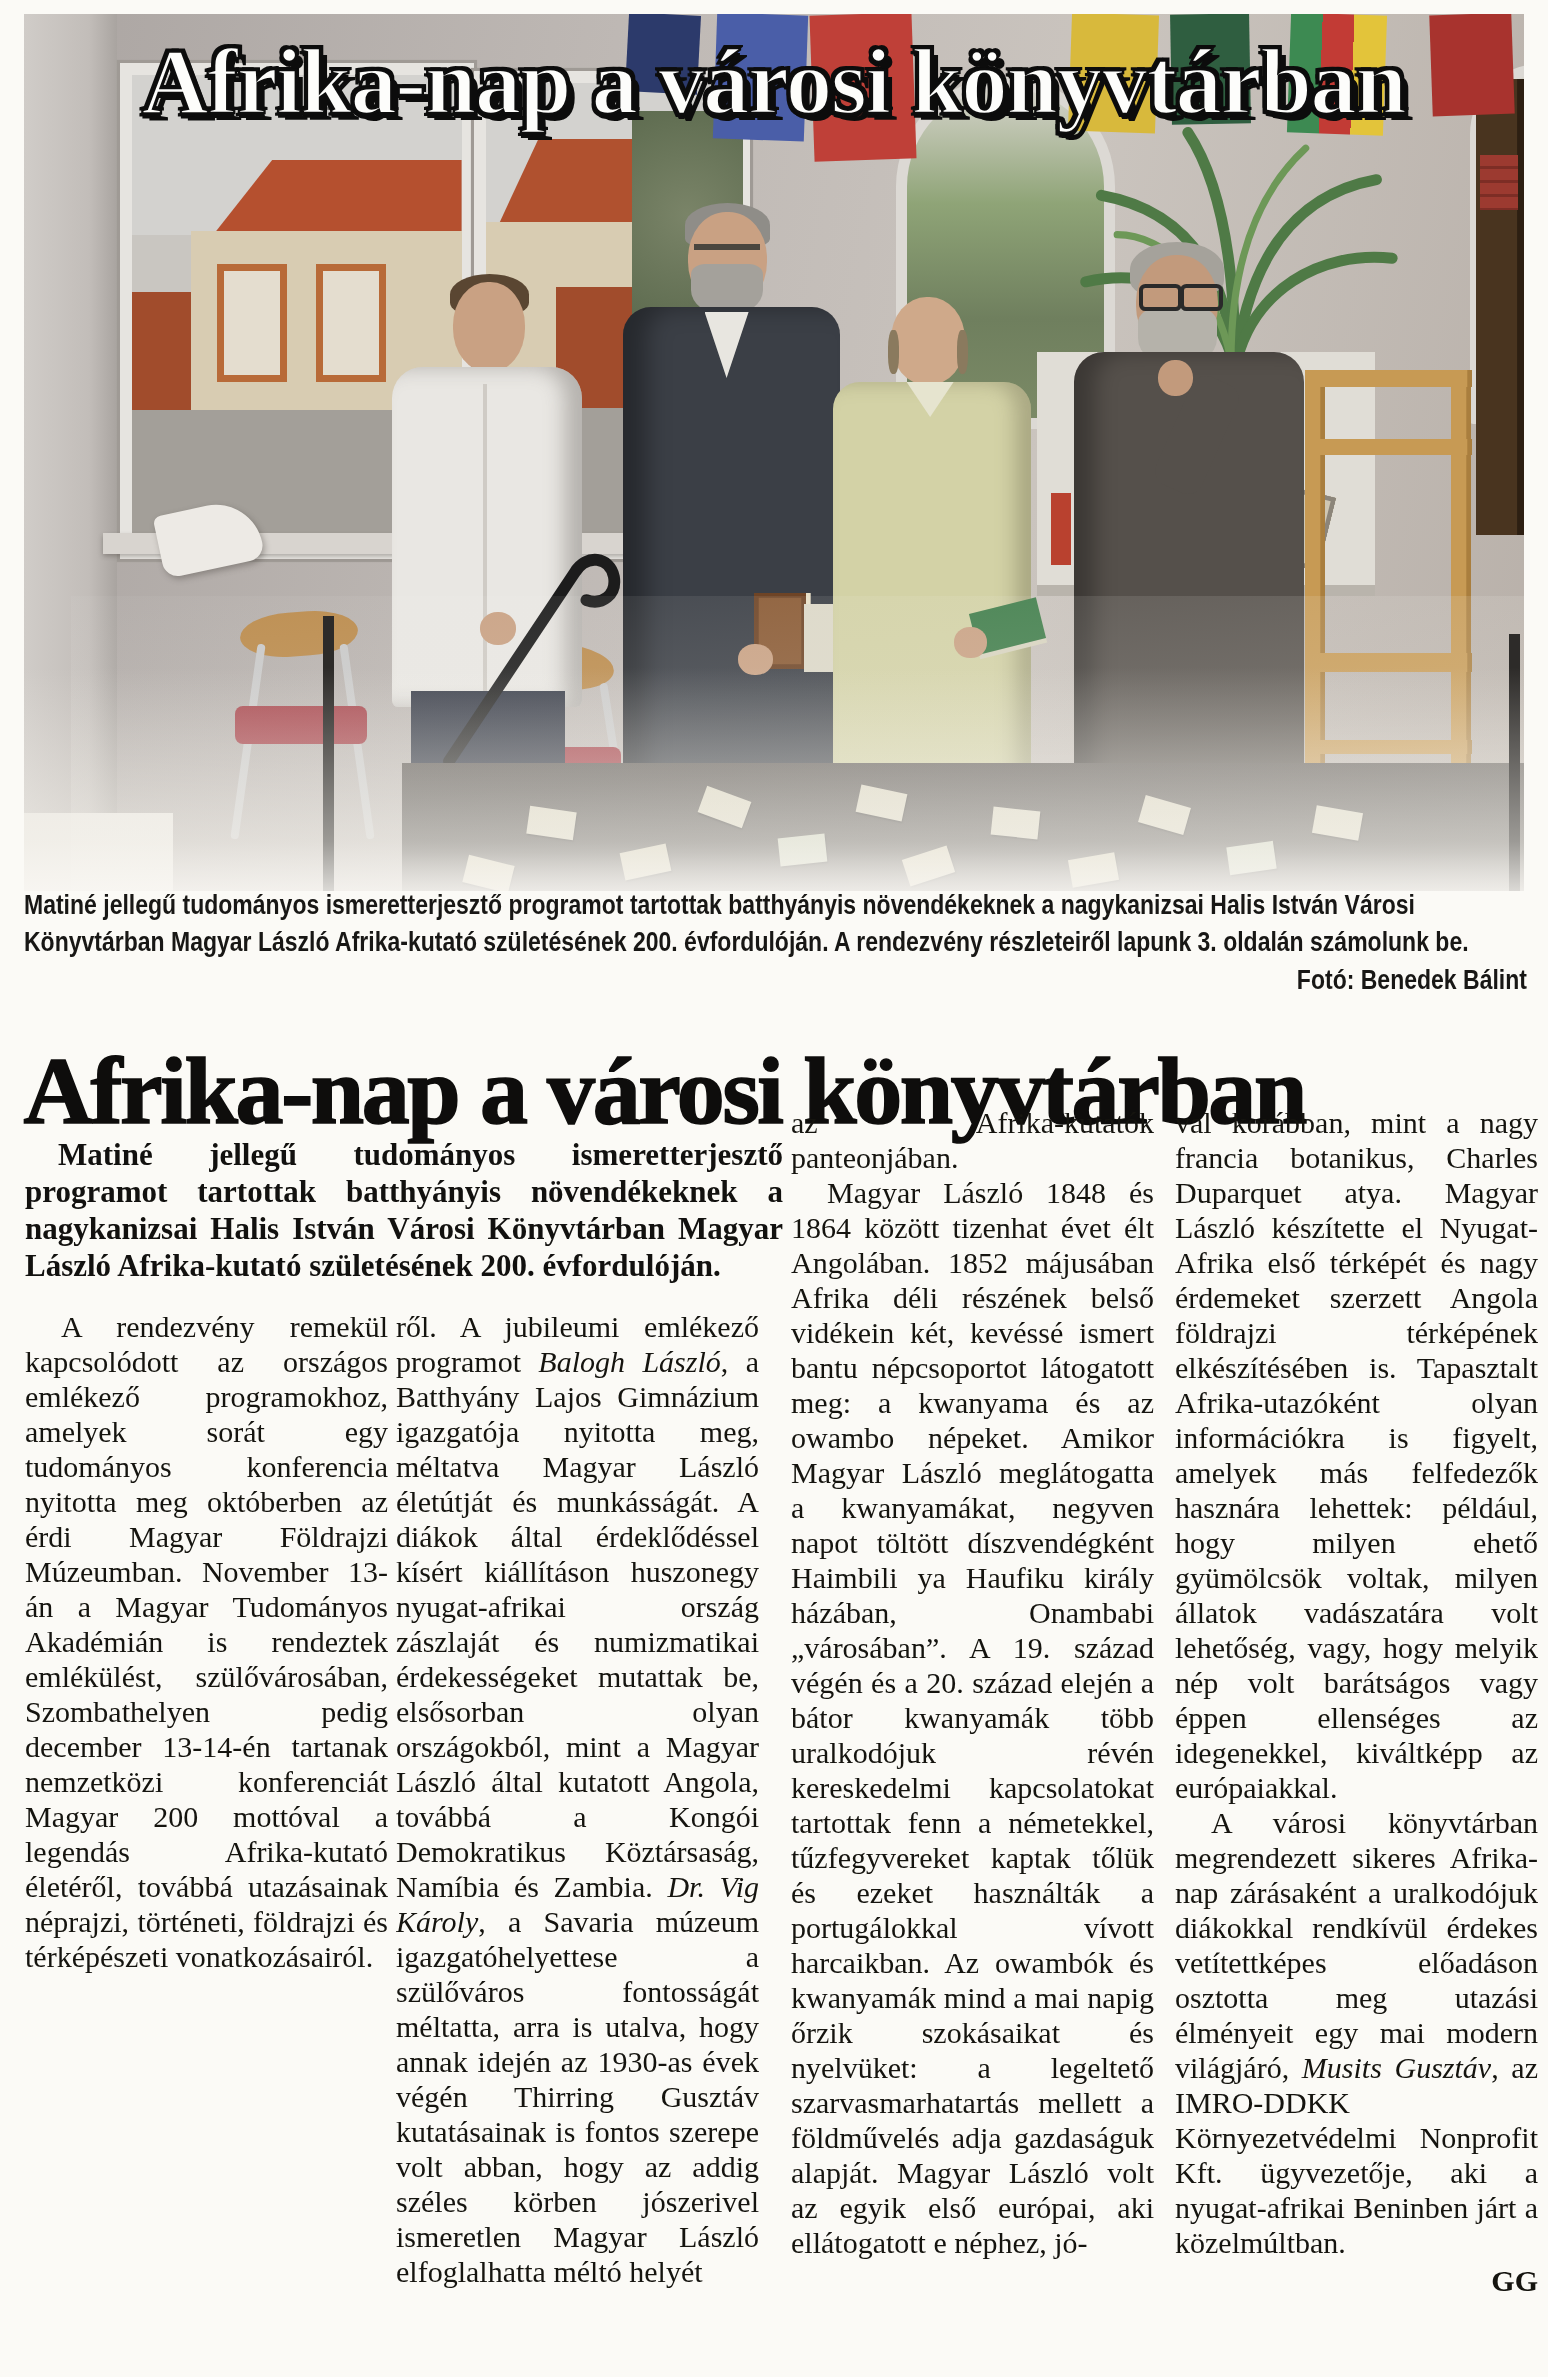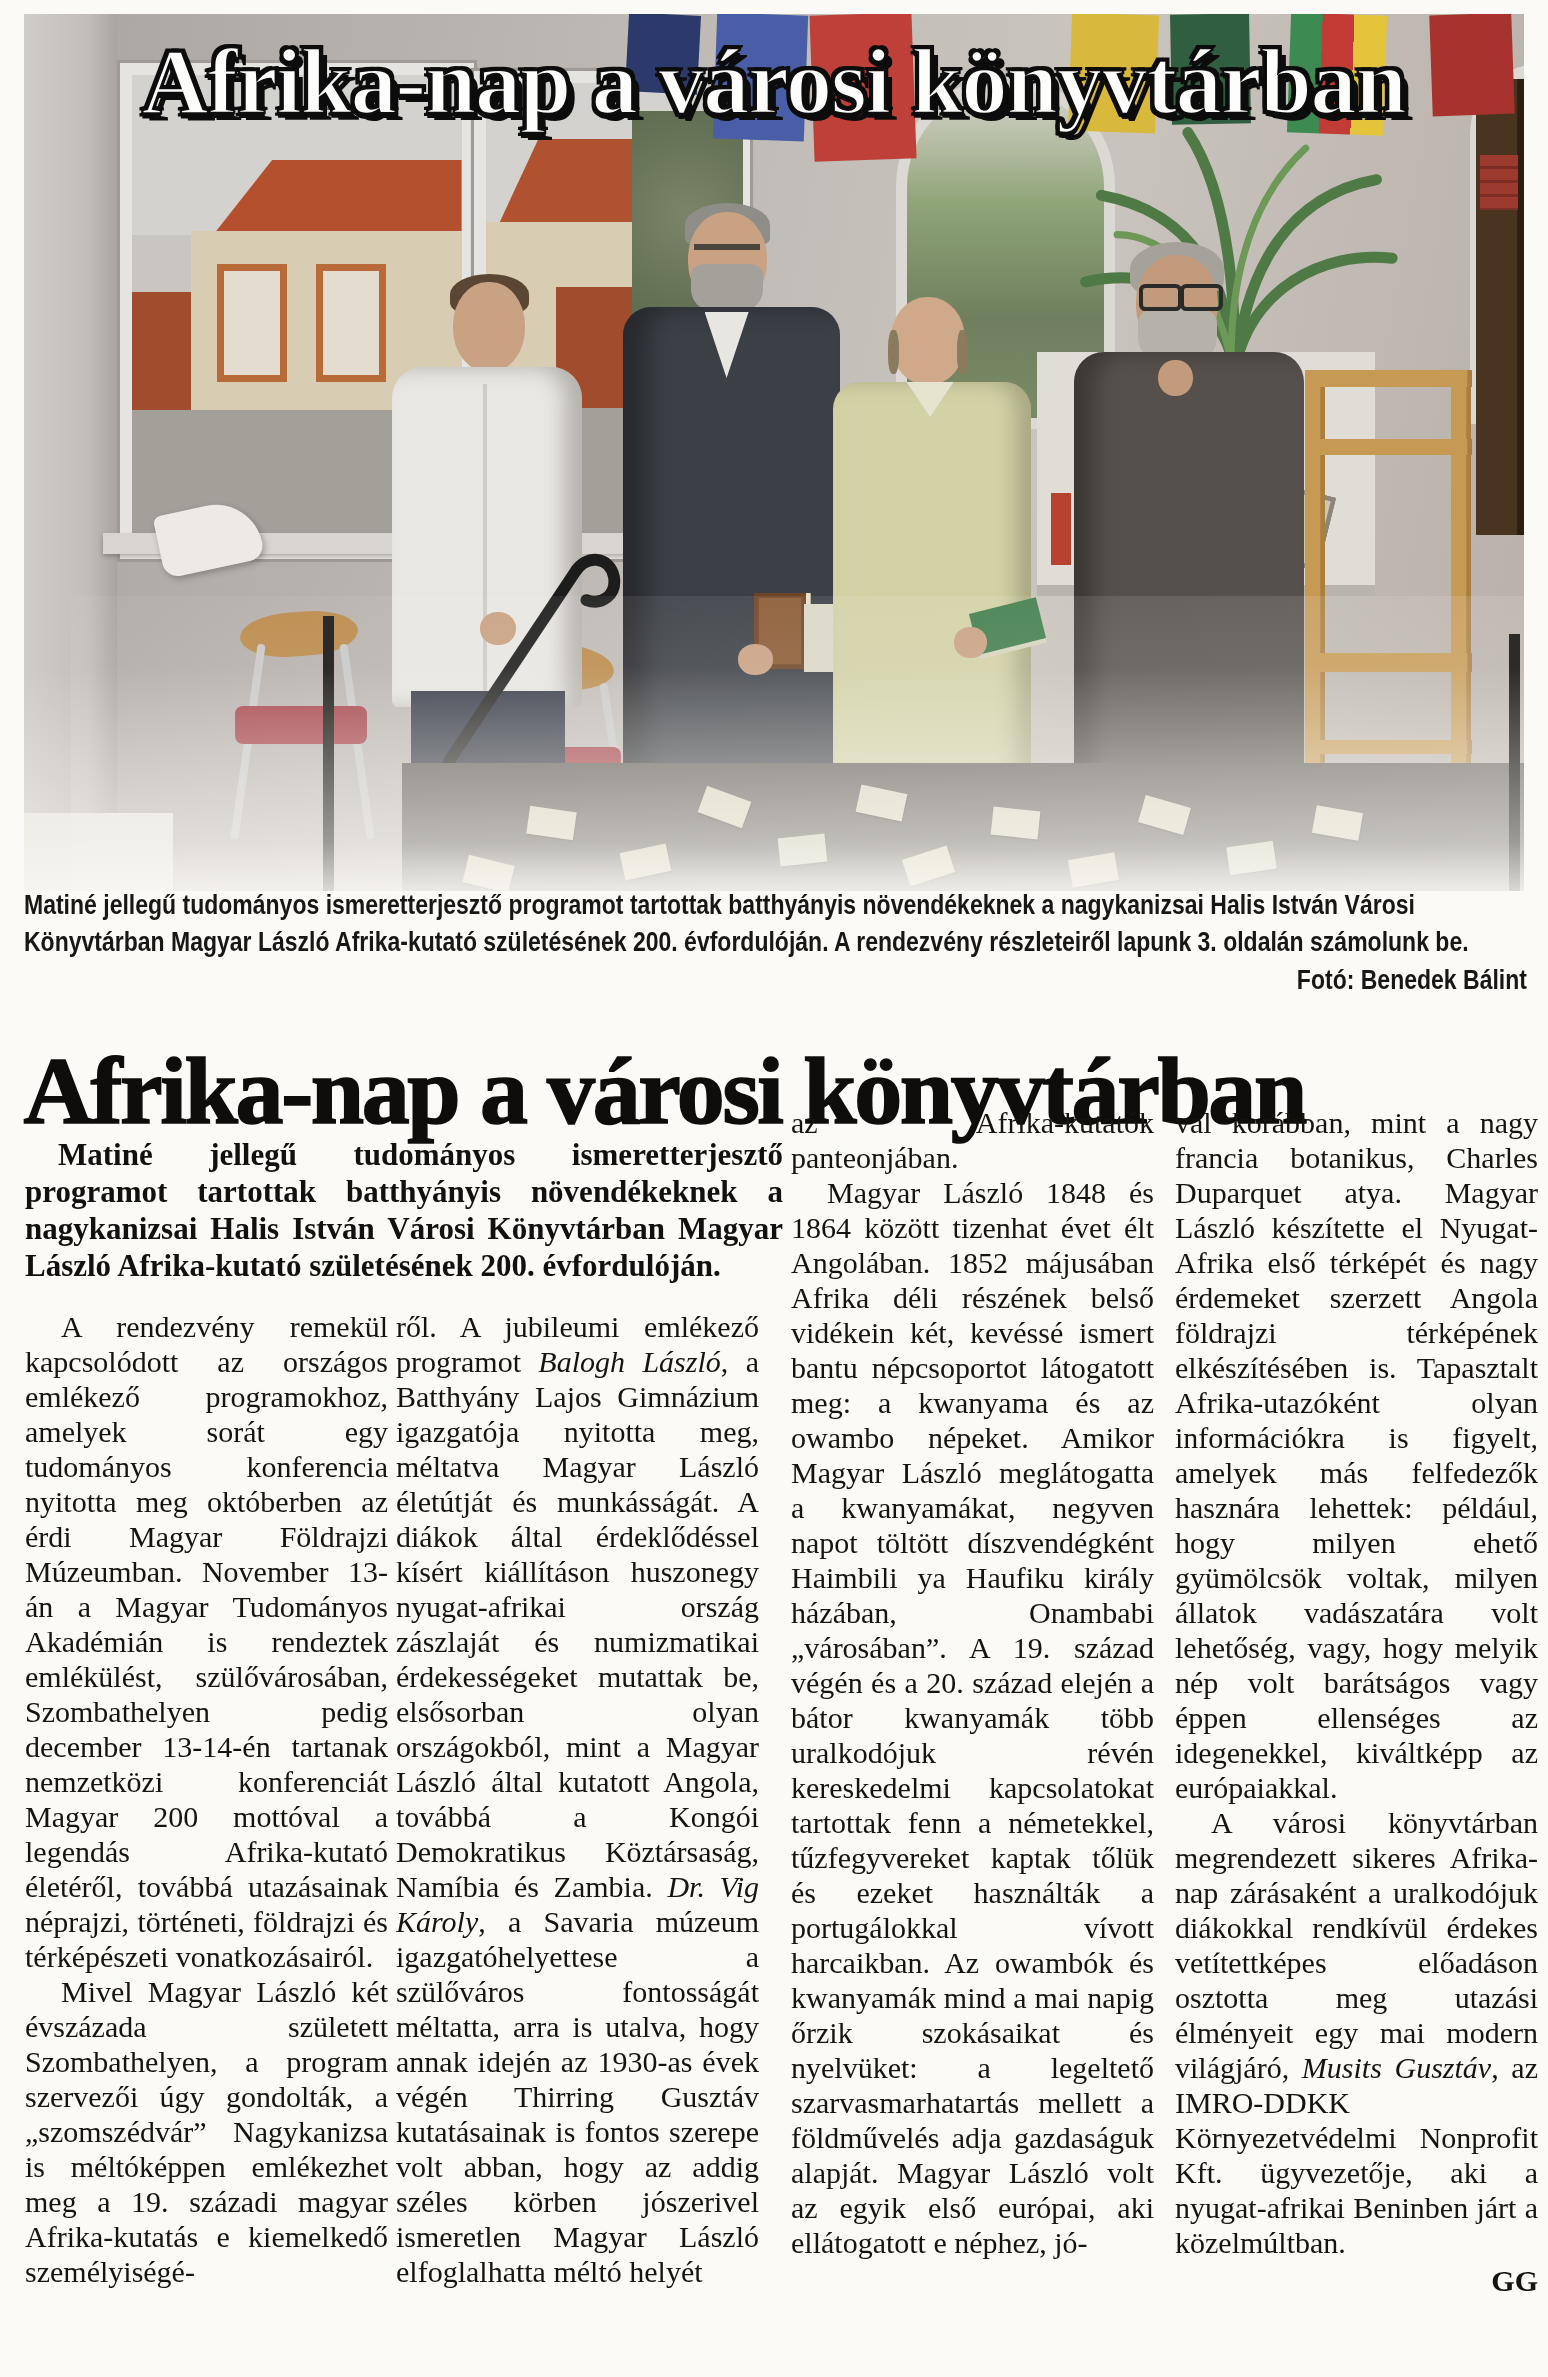--- a/index.html
+++ b/index.html
@@ -236,21 +236,20 @@
     <p class="credit">Fotó: Benedek Bálint</p>
   </div>
 </div>
 
 <h1 class="abs headline">Afrika-nap a városi könyvtárban</h1>
 
 <p class="abs lead">Matiné jellegű tudományos ismeretterjesztő programot tartottak batthyányis növendékeknek a nagykanizsai Halis István Városi Könyvtárban Magyar László Afrika-kutató születésének 200. évfordulóján.</p>
 
 <div class="abs col col1">
   <p class="indent"><span>A rendezvény remekül kapcsolódott az országos emlékező programokhoz, amelyek sorát egy tudományos konferencia nyitotta meg októberben az érdi Magyar Földrajzi Múzeumban. November 13-án a Magyar Tudományos Akadémián is rendeztek emlékülést, szülővárosában, Szombathelyen pedig december 13-14-én tartanak nemzetközi konferenciát Magyar 200 mottóval a legendás Afrika-kutató életéről, továbbá utazásainak néprajzi, történeti, földrajzi és térképészeti vonatkozásairól.</span></p>
-  <p class="indent"><span>Mivel Magyar László két évszázada született Szombathelyen, a program szervezői úgy gondolták, a „szomszédvár” Nagykanizsa is méltóképpen emlékezhet meg a 19. századi magyar Afrika-kutatás e kiemelkedő személyiségé-</span></p>
 </div>
 
 <div class="abs col col2">
   <p><span>ről. A jubileumi emlékező programot </span><span class="it">Balogh László</span><span>, a Batthyány Lajos Gimnázium igazgatója nyitotta meg, méltatva Magyar László életútját és munkásságát. A diákok által érdeklődéssel kísért kiállításon huszonegy nyugat-afrikai ország zászlaját és numizmatikai érdekességeket mutattak be, elsősorban olyan országokból, mint a Magyar László által kutatott Angola, továbbá a Kongói Demokratikus Köztársaság, Namíbia és Zambia. </span><span class="it">Dr. Vig Károly</span><span>, a Savaria múzeum igazgatóhelyettese a szülőváros fontosságát méltatta, arra is utalva, hogy annak idején az 1930-as évek végén Thirring Gusztáv kutatásainak is fontos szerepe volt abban, hogy az addig széles körben jószerivel ismeretlen Magyar László elfoglalhatta méltó helyét</span></p>
 </div>
 
 <div class="abs col col3">
   <p><span>az Afrika-kutatók panteonjában.</span></p>
   <p class="indent"><span>Magyar László 1848 és 1864 között tizenhat évet élt Angolában. 1852 májusában Afrika déli részének belső vidékein két, kevéssé ismert bantu népcsoportot látogatott meg: a kwanyama és az owambo népeket. Amikor Magyar László meglátogatta a kwanyamákat, negyven napot töltött díszvendégként Haimbili ya Haufiku király házában, Onambabi „városában”. A 19. század végén és a 20. század elején a bátor kwanyamák több uralkodójuk révén kereskedelmi kapcsolatokat tartottak fenn a németekkel, tűzfegyvereket kaptak tőlük és ezeket használták a portugálokkal vívott harcaikban. Az owambók és kwanyamák mind a mai napig őrzik szokásaikat és nyelvüket: a legeltető szarvasmarhatartás mellett a földművelés adja gazdaságuk alapját. Magyar László volt az egyik első európai, aki ellátogatott e néphez, jó-</span></p>
 </div>

